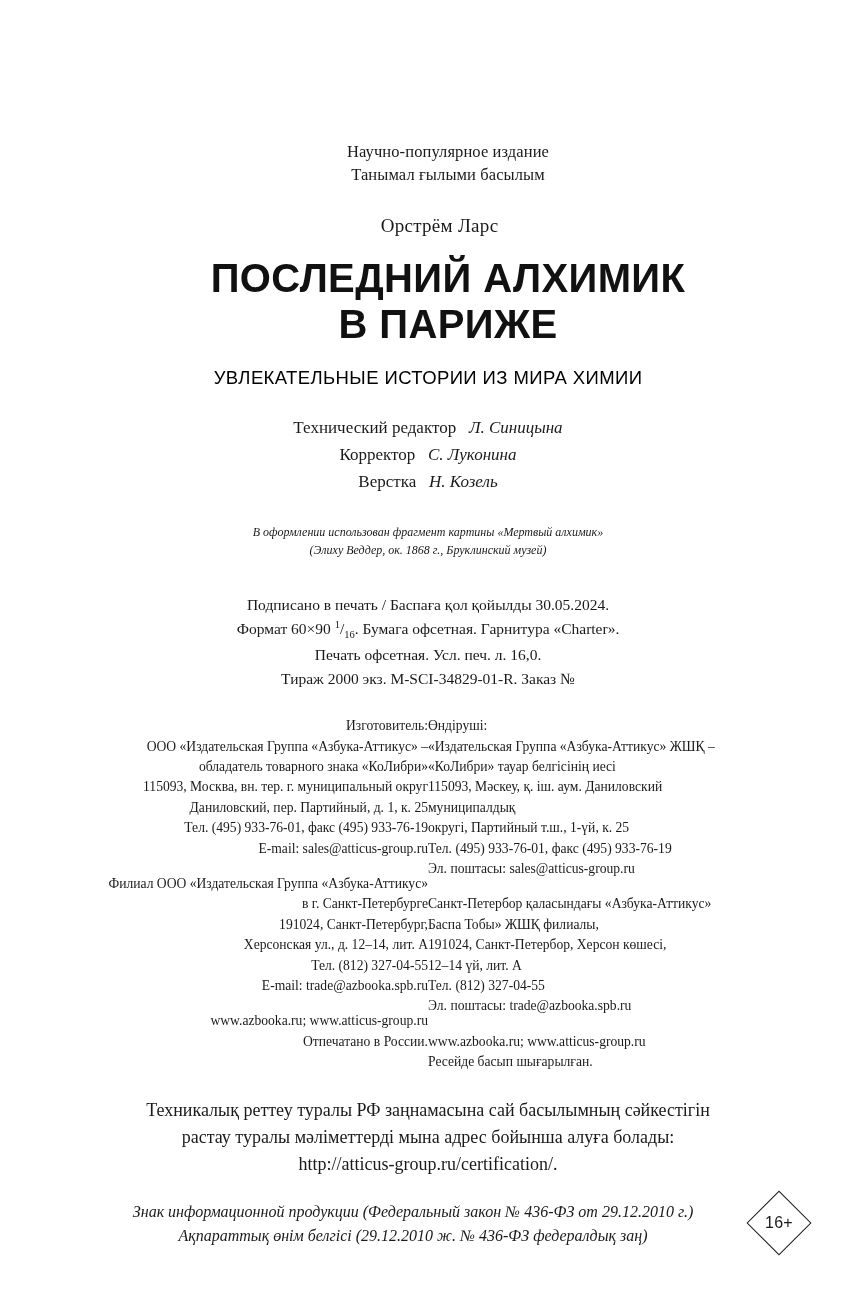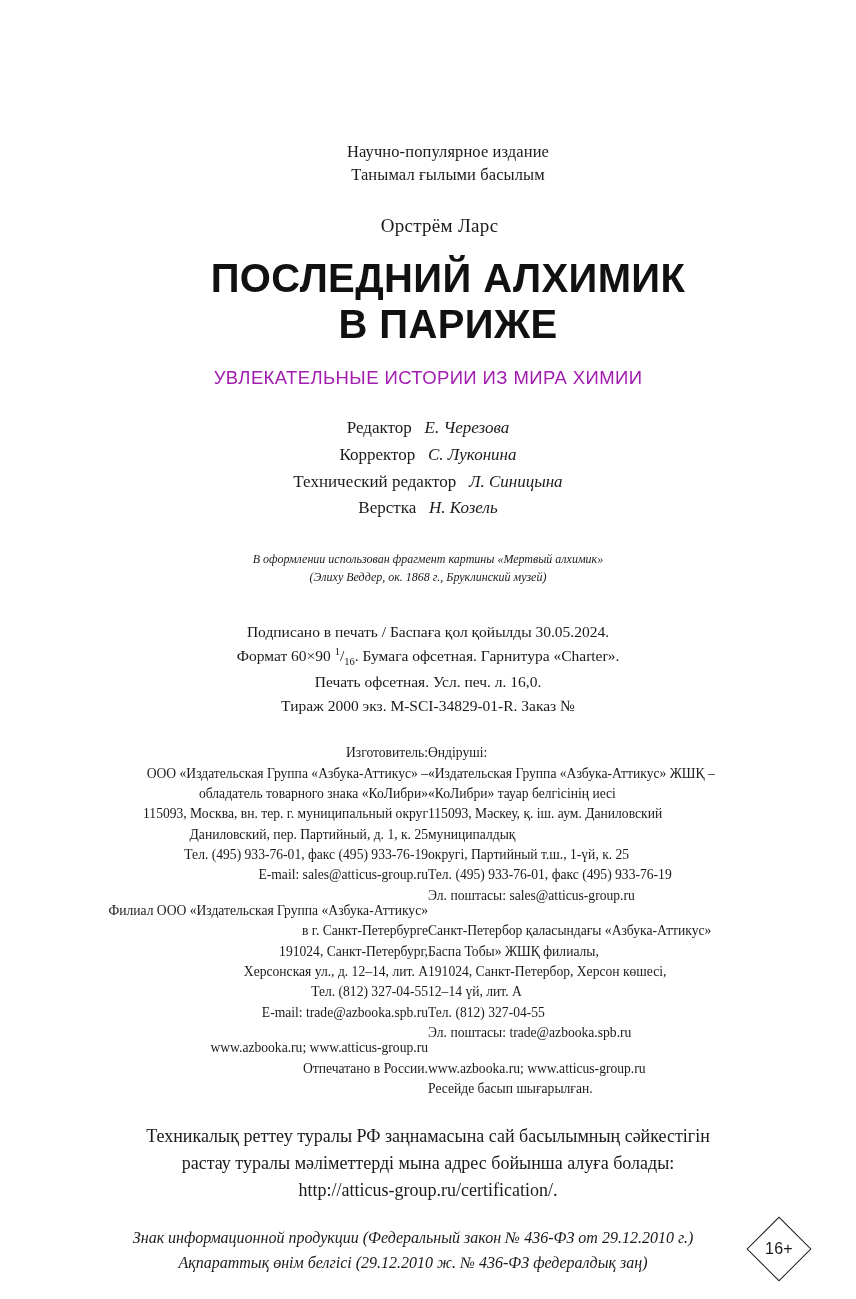--- a/index.html
+++ b/index.html
@@ -55,21 +55,21 @@
     color: #111;
     padding-left: 40px;
   }
   .book-title .line2 { display: block; }
 
   .subtitle {
     margin-top: 20px;
     font-family: "Liberation Sans", sans-serif;
     font-size: 18.5px;
     letter-spacing: 0.4px;
-    color: #a21caf;
+    color: #000000;
   }
 
   
   .credits {
     margin-top: 26px;
     font-size: 17px;
     line-height: 1.58;
   }
   .credits .role { }
   .credits .person { font-style: italic; }
@@ -174,33 +174,28 @@
 
     <div class="book-title">
       <span class="line1">ПОСЛЕДНИЙ АЛХИМИК</span>
       <span class="line2">В ПАРИЖЕ</span>
     </div>
 
     <div class="subtitle">УВЛЕКАТЕЛЬНЫЕ ИСТОРИИ ИЗ МИРА ХИМИИ</div>
 
     <div class="credits">
       <div>
-        <span class="role">Редактор</span>
+        <span class="role">Технический редактор</span>
         <span>&nbsp;</span>
-        <span class="person">Е. Черезова</span>
+        <span class="person">Л. Синицына</span>
       </div>
       <div>
         <span class="role">Корректор</span>
         <span>&nbsp;</span>
         <span class="person">С. Луконина</span>
-      </div>
-      <div>
-        <span class="role">Технический редактор</span>
-        <span>&nbsp;</span>
-        <span class="person">Л. Синицына</span>
       </div>
       <div>
         <span class="role">Верстка</span>
         <span>&nbsp;</span>
         <span class="person">Н. Козель</span>
       </div>
     </div>
 
     <div class="cover-note">
       <div>В оформлении использован фрагмент картины «Мертвый алхимик»</div>

